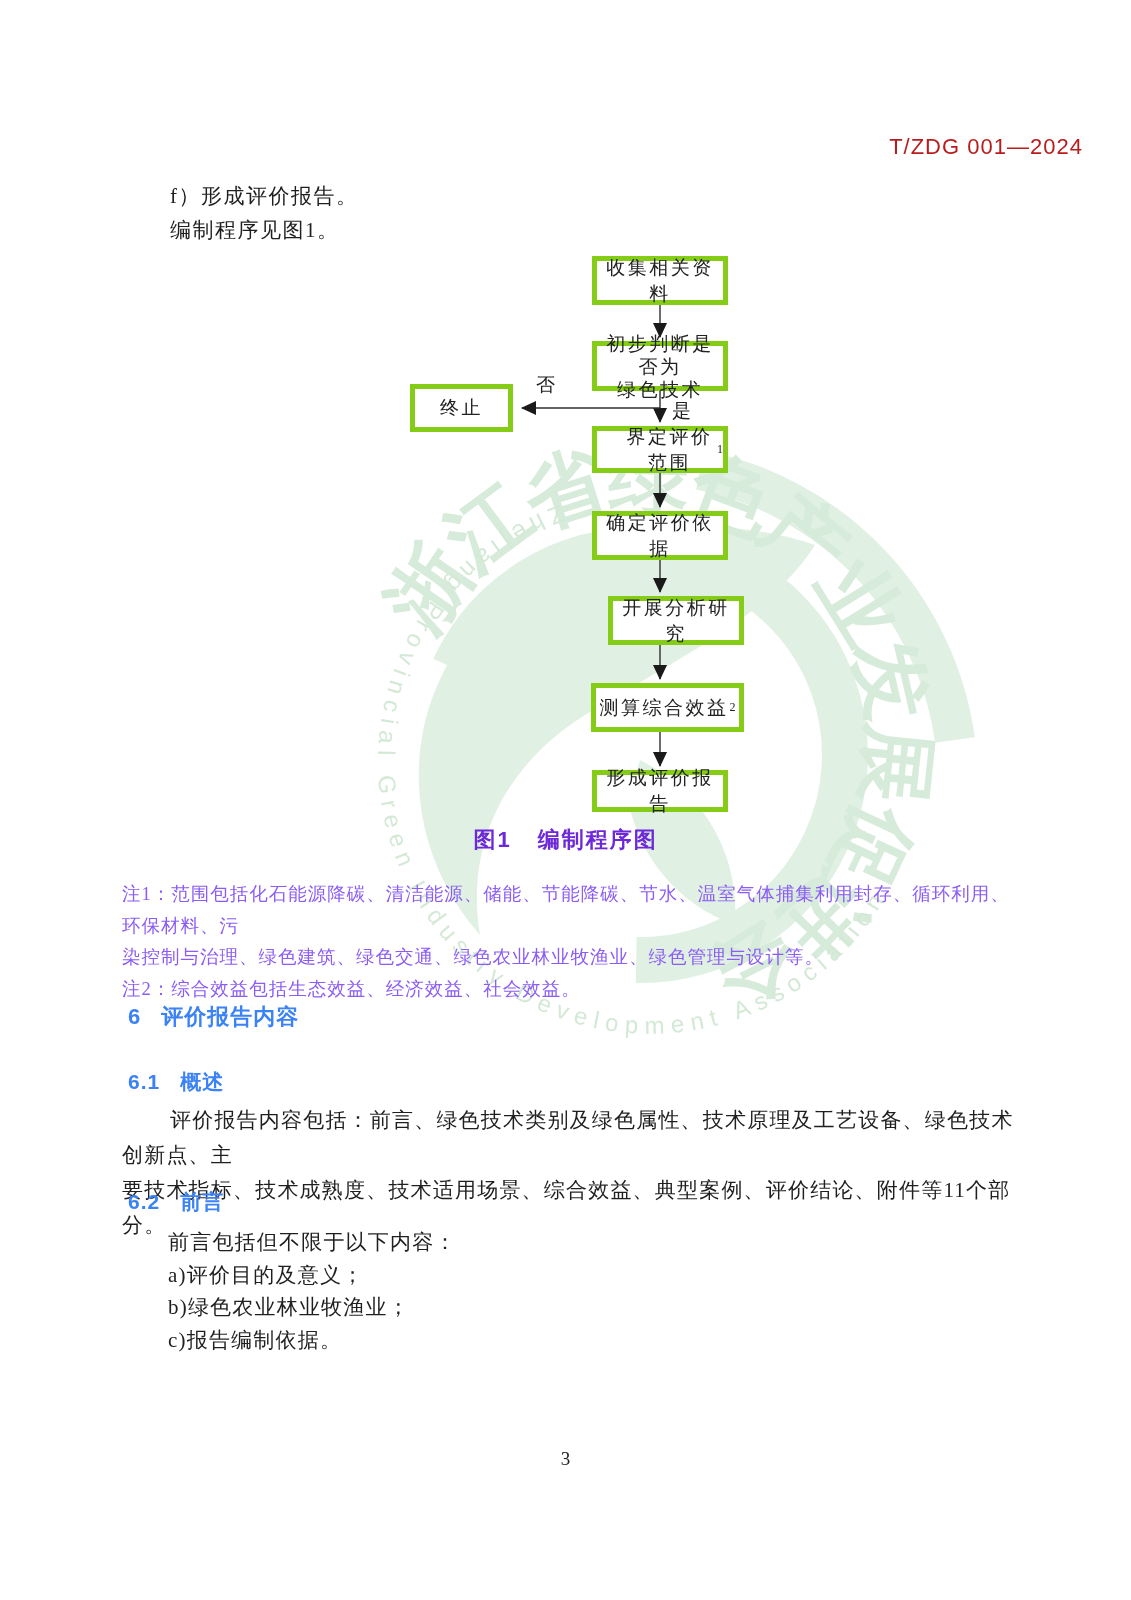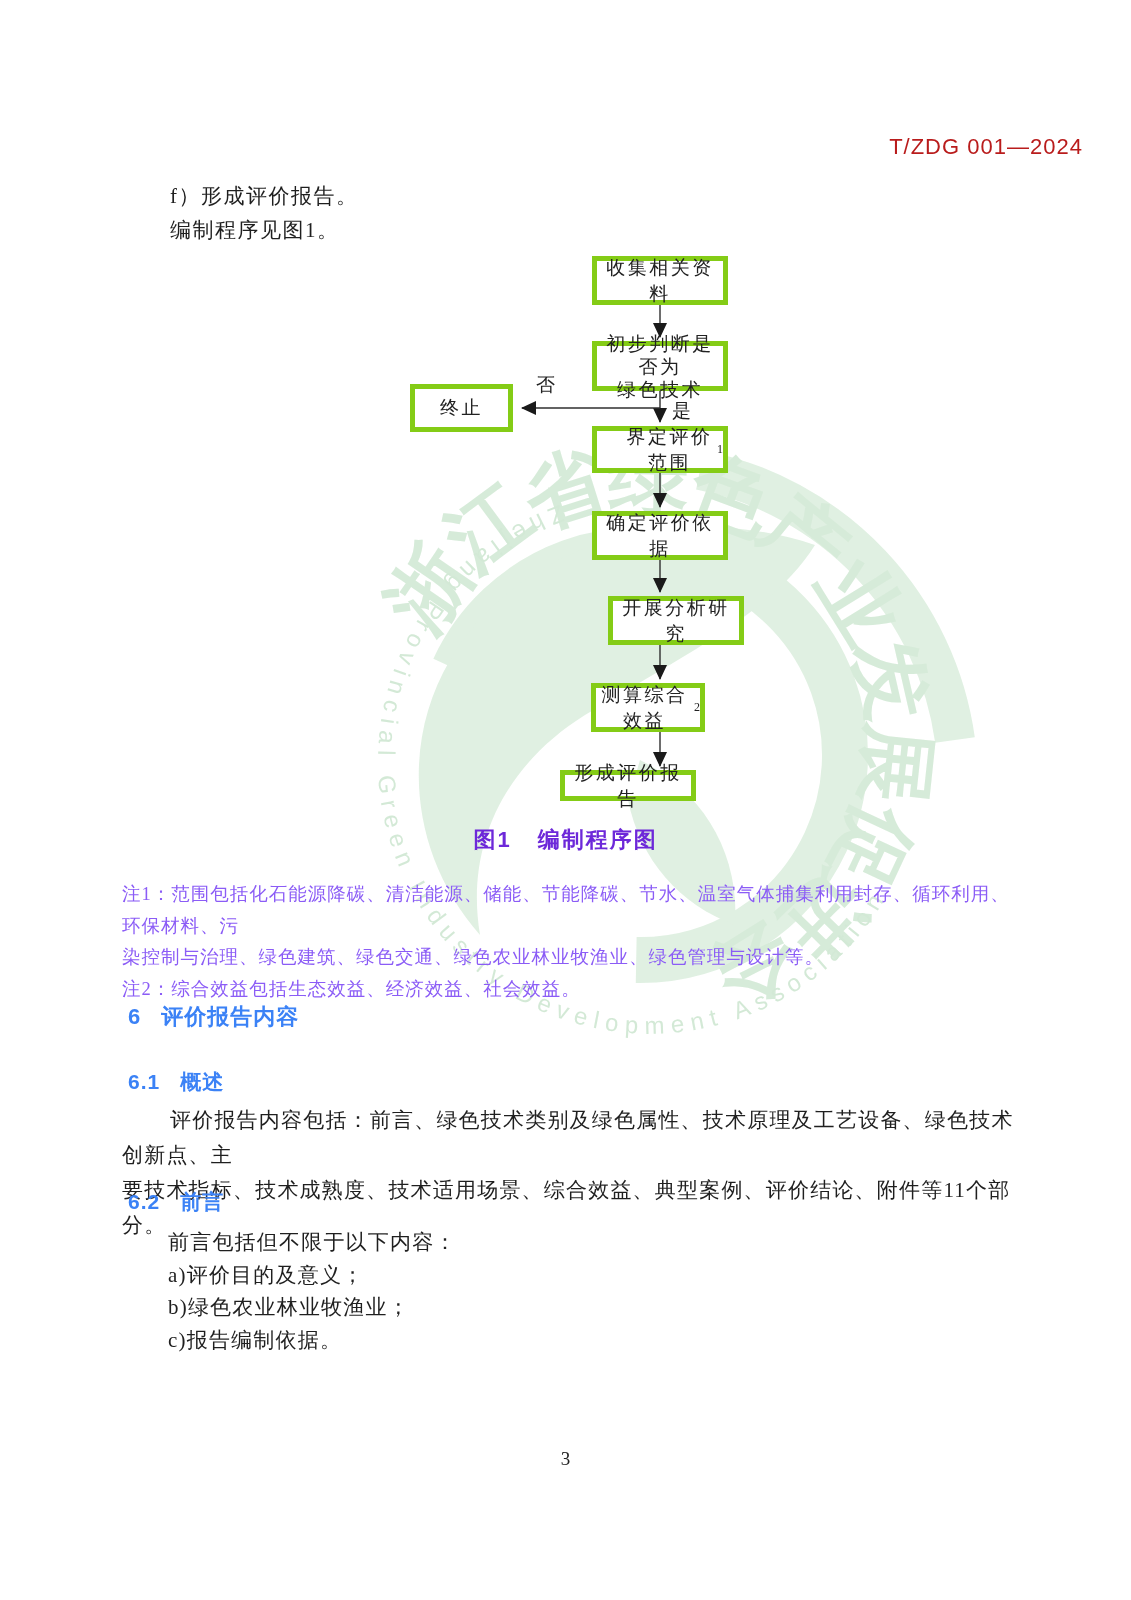--- a/index.html
+++ b/index.html
@@ -27,22 +27,22 @@
     display:flex; align-items:center; justify-content:center; text-align:center;
     font-size:19px; letter-spacing:2.5px; color:#222; box-sizing:border-box;
   }
   .box sup{font-size:12px; letter-spacing:0; margin-left:1px;}
   .b-collect {left:592px; top:256px; width:136px; height:49px;}
   .b-judge   {left:592px; top:341px; width:136px; height:50px; flex-direction:column; line-height:23px;}
   .b-term    {left:410px; top:384px; width:103px; height:48px;}
   .b-scope   {left:592px; top:426px; width:136px; height:47px;padding-left:26px;}
   .b-basis   {left:592px; top:511px; width:136px; height:49px;}
   .b-analyze {left:608px; top:596px; width:136px; height:49px;}
-  .b-benefit {left:591px; top:683px; width:114px; height:49px;}
-  .b-report  {left:560px; top:770px; width:136px; height:31px;}
+  .b-benefit {left:591px; top:683px; width:153px; height:49px;}
+  .b-report  {left:592px; top:770px; width:136px; height:42px;}
 
   .branch-label{position:absolute; font-size:19px; color:#222;}
   .lbl-no {left:536px; top:372px;}
   .lbl-yes{left:672px; top:398px;}
 
   .arrows{position:absolute; left:380px; top:240px; width:380px; height:600px;}
 
   .fig-caption{
     position:absolute; left:0; top:825px; width:1131px; text-align:center;
     font-family:"Liberation Sans", sans-serif; font-weight:bold; font-size:22px; color:#6d28d9;

